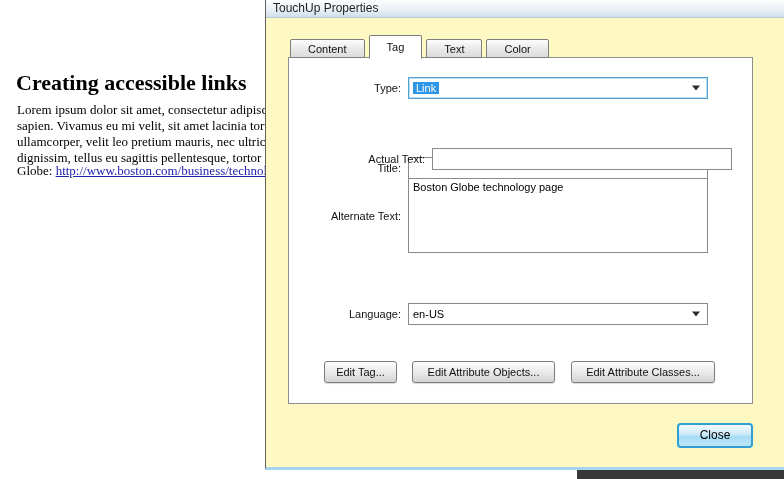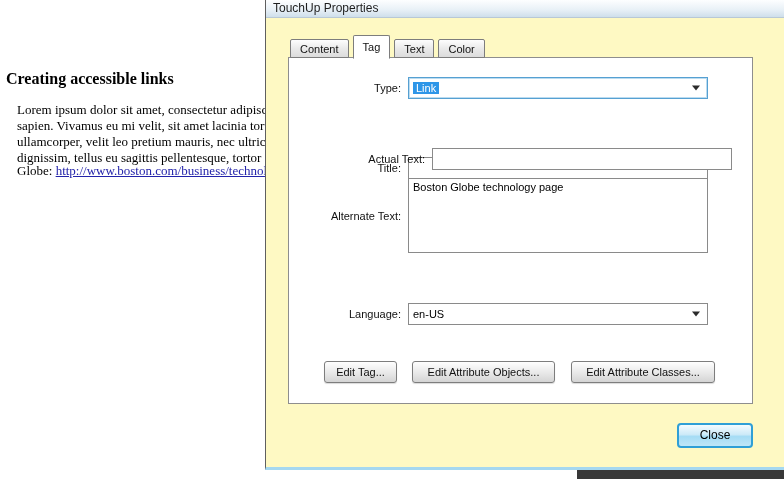--- a/index.html
+++ b/index.html
@@ -12,22 +12,22 @@
   }
 
   
   .page {
     position:absolute; left:0; top:0; width:577px; height:479px;
     background:#ffffff;
     font-family:"Liberation Serif","DejaVu Serif",serif;
     color:#000;
   }
   .doc-heading {
-    position:absolute; left:6px; top:70px;
-    font-size:16px; font-weight:bold; white-space:nowrap;
+    position:absolute; left:16px; top:70px;
+    font-size:22px; font-weight:bold; white-space:nowrap;
   }
   .doc-par {
     position:absolute; left:17px; top:102px;
     font-size:13px; line-height:16px;
   }
   .doc-par div { white-space:nowrap; }
   .doc-more {
     position:absolute; left:17px; top:163px;
     font-size:13px; white-space:nowrap;
   }
@@ -57,21 +57,21 @@
     display:flex; align-items:center; justify-content:center;
     font-size:8px; line-height:1; color:#4d1d24; cursor:default;
   }
 
   
   .tabs {
     position:absolute; left:24px; top:33px; height:25px;
     display:flex; align-items:flex-end; z-index:3;
   }
   .tab {
-    height:19px; line-height:18px; padding:0 9px; margin-right:4px;
+    height:19px; line-height:18px; padding:0 17px; margin-right:4px;
     background:linear-gradient(180deg,#fdfdfd 0%,#e8e8e8 55%,#dcdcdc 100%);
     border:1px solid #7d7d7d; border-radius:2px 2px 0 0;
     font-size:11px; color:#111; cursor:default;
   }
   .tab.active {
     height:24px; line-height:23px; background:#fff; margin-bottom:-1px;
     border-bottom:1px solid #fff;
   }
 
   

